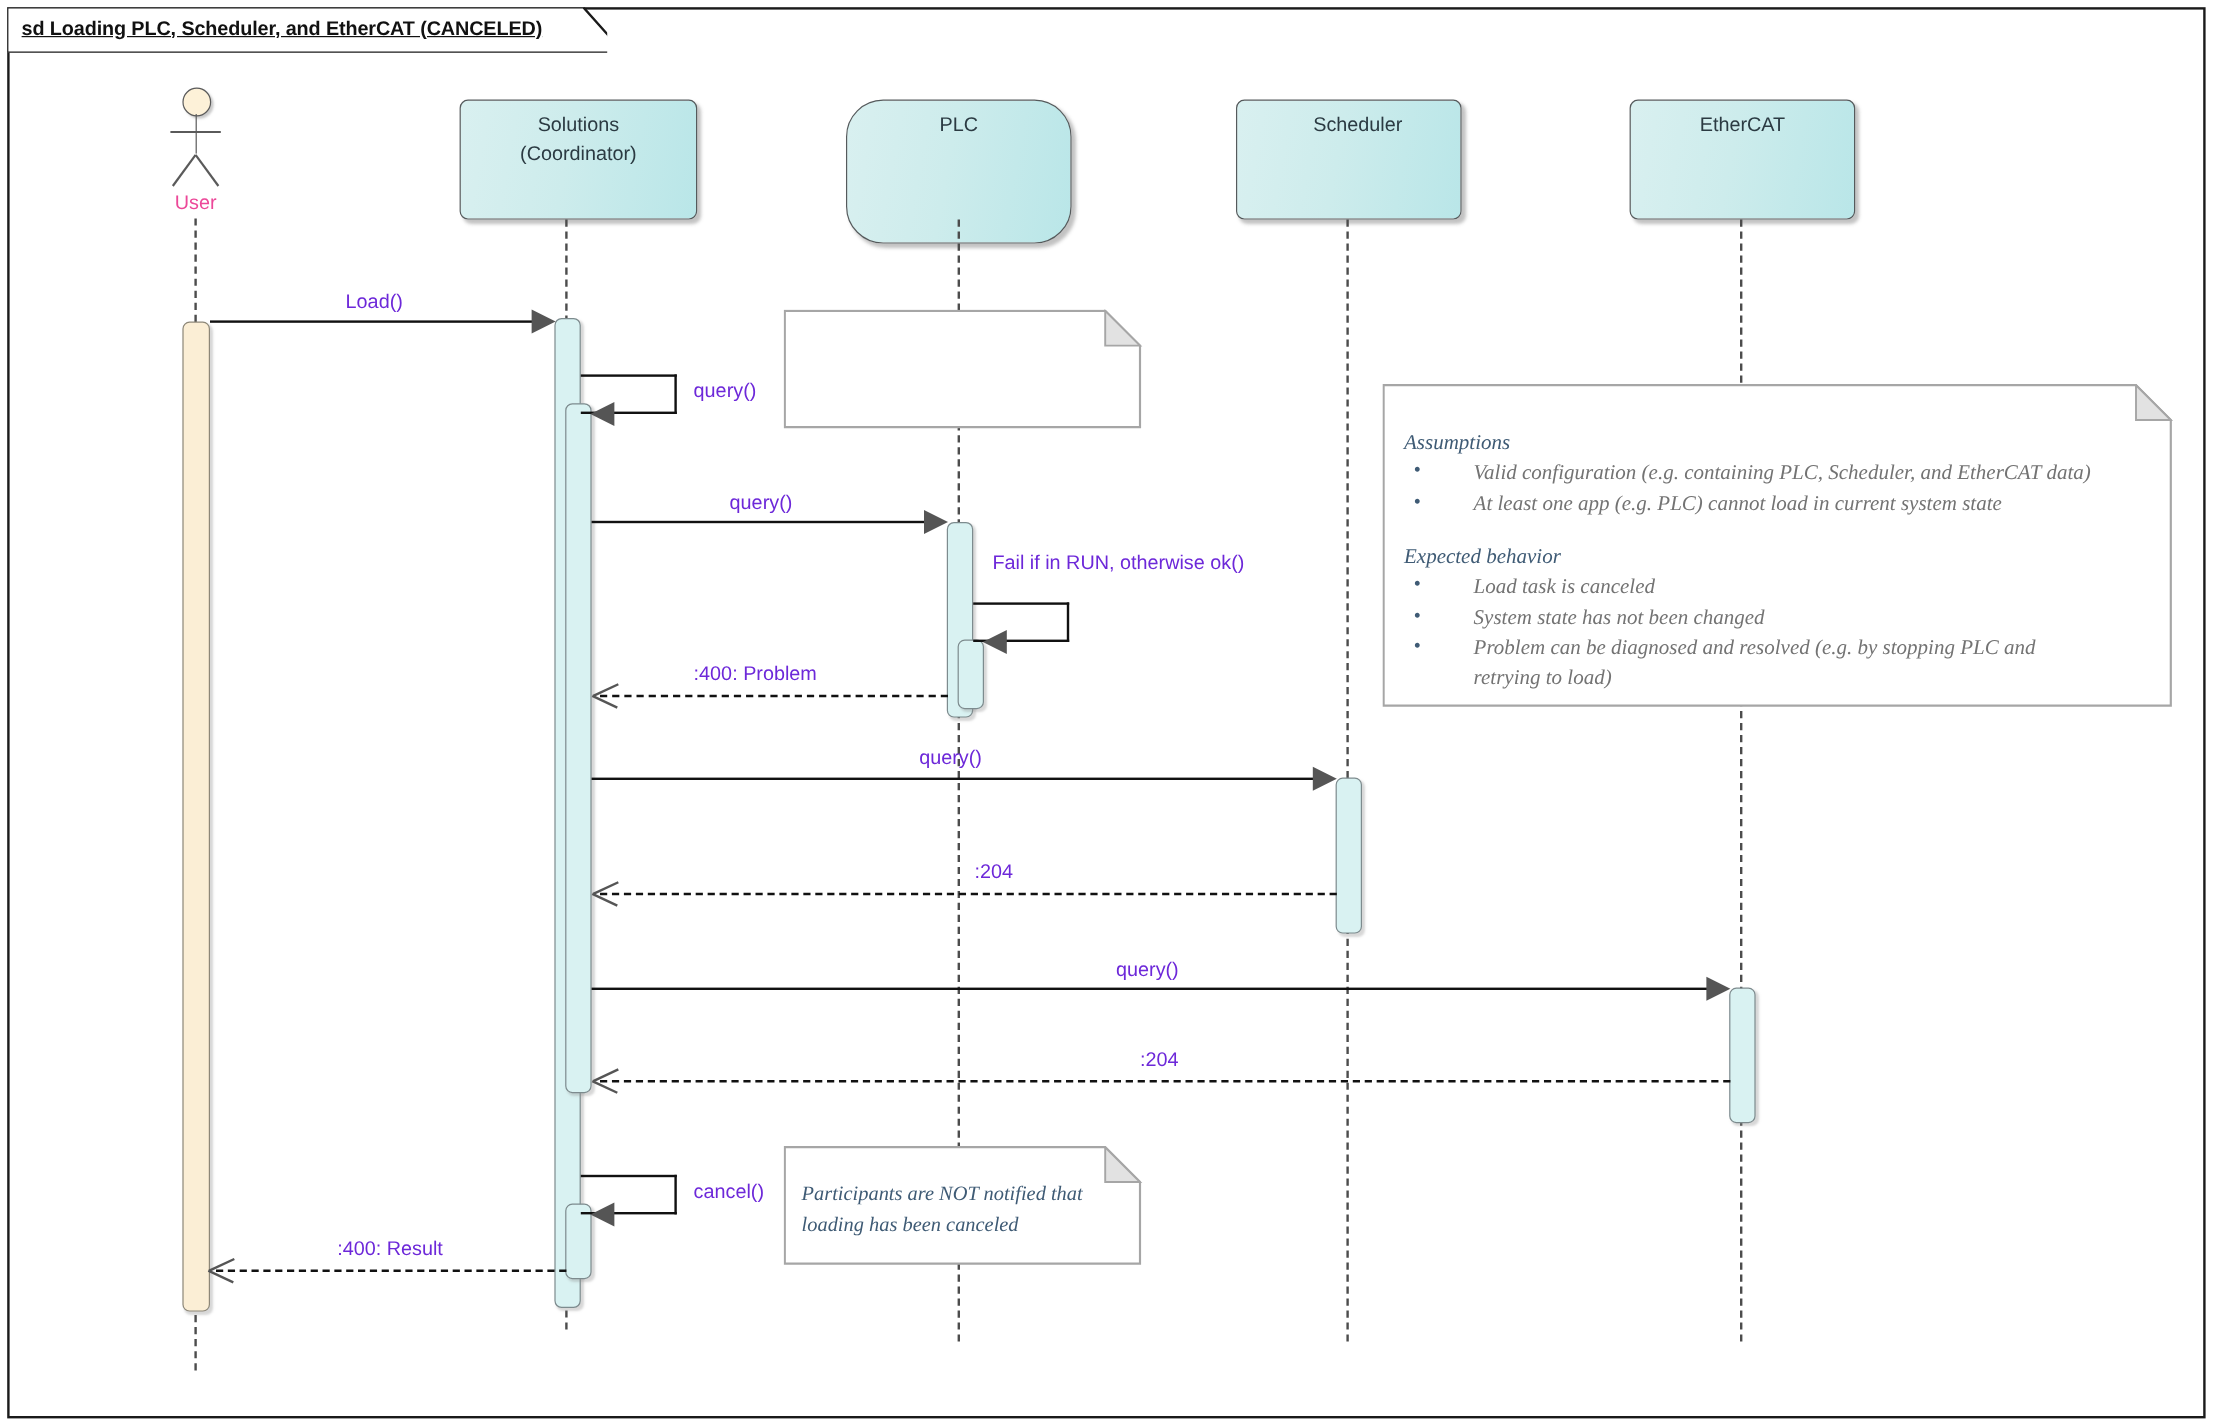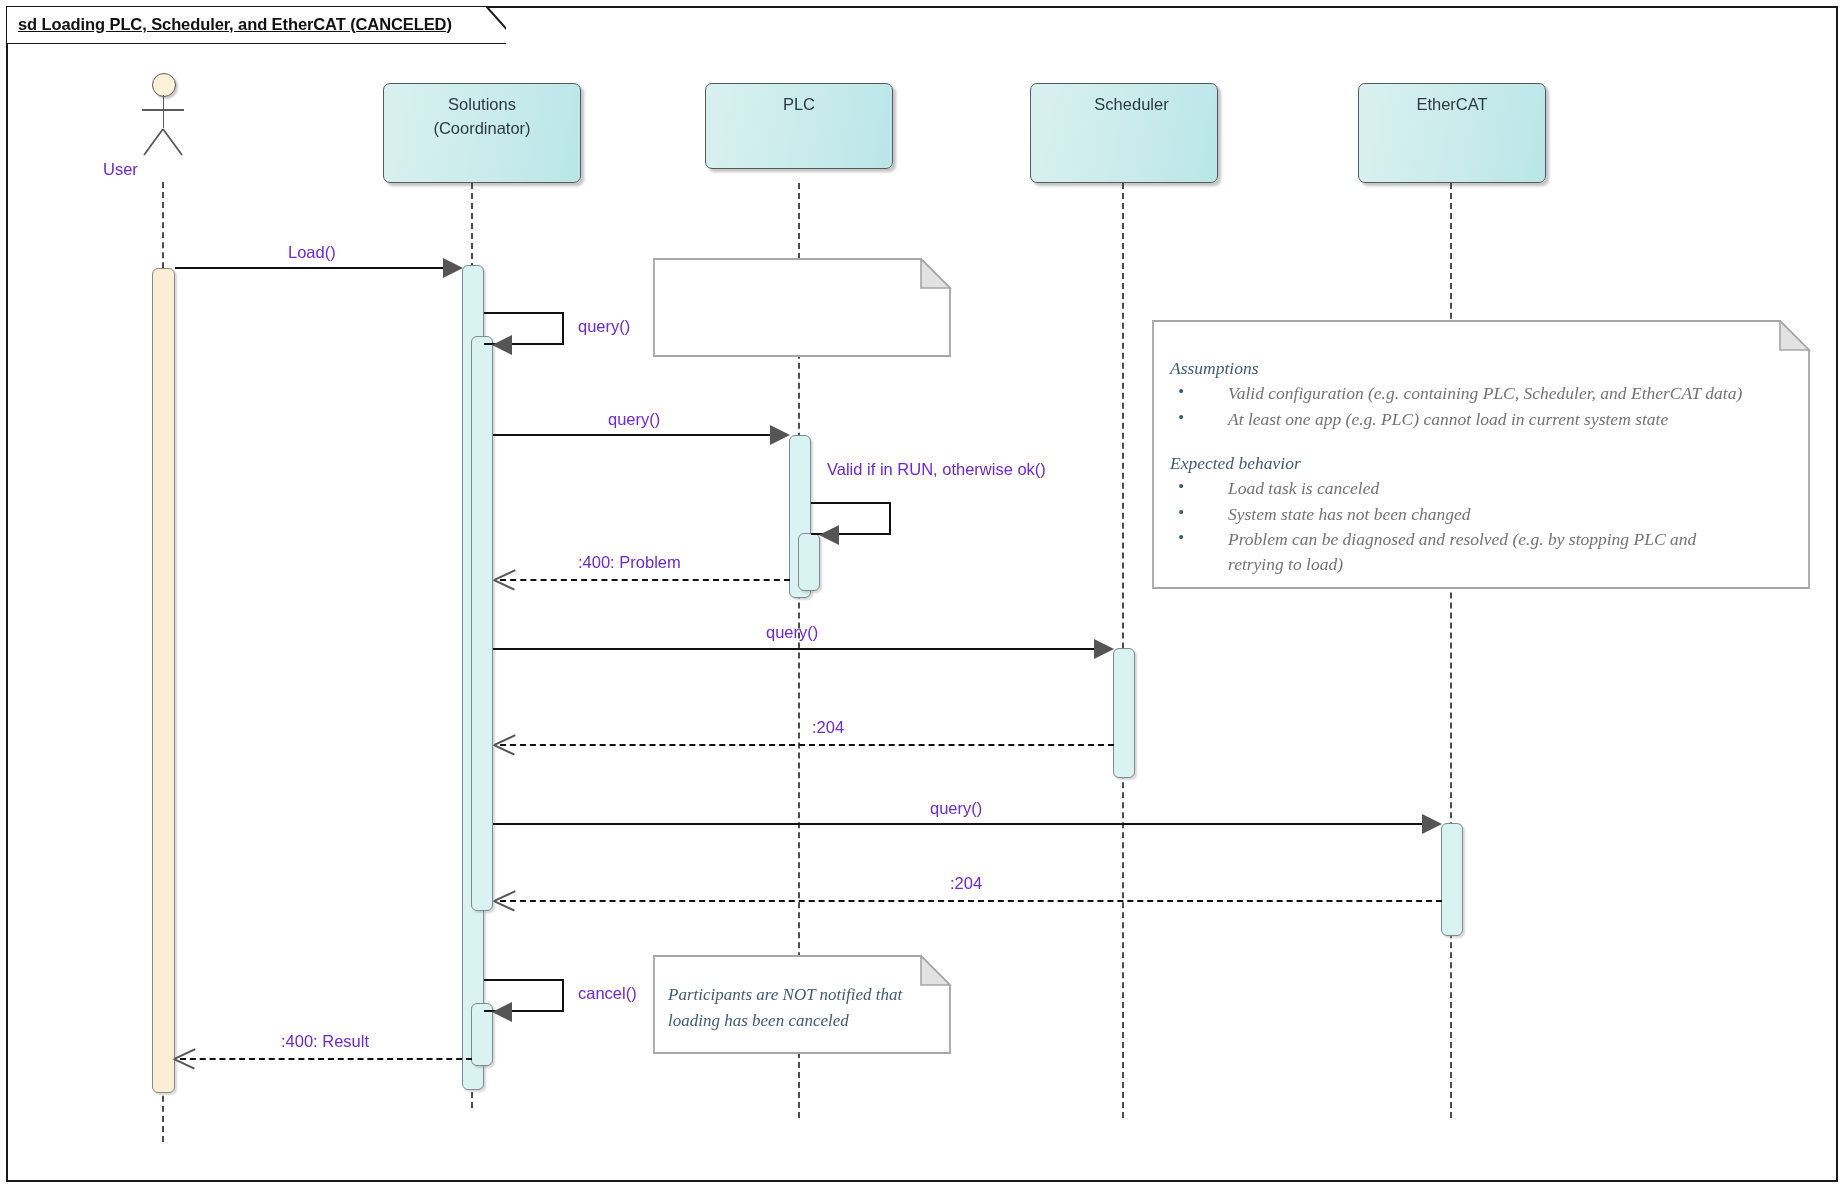--- a/index.html
+++ b/index.html
@@ -90,22 +90,22 @@
     background: #fdf1d8;
     box-shadow: 2px 2px 2px rgba(120,120,120,0.4);
   }
   .actor-line {
     position: absolute;
     border-left: 1.6px solid #5a5a5a;
   }
   .actor-label {
     position: absolute;
     font-size: 16.5px;
-    color: #6d28d9;
-    text-align: left;
+    color: #ec4899;
+    text-align: center;
     width: 120px;
   }
 
   
   .act {
     position: absolute;
     box-sizing: border-box;
     border: 1.4px solid #7d8b8e;
     border-radius: 6px;
     background: #d9f2f2;
@@ -238,21 +238,21 @@
   </svg>
   <div class="actor-label" style="left:103px; top:160px;">User</div>
   <div class="lifeline" style="left:162px; top:182px; height:960px;"></div>
 
   <div class="head" style="left:383px; top:83px; width:198px; height:100px;">
     <span class="head-label">Solutions
 (Coordinator)</span>
   </div>
   <div class="lifeline" style="left:471px; top:183px; height:925px;"></div>
 
-  <div class="head" style="left:705px; top:83px; width:188px; height:86px;">
+  <div class="head" style="left:705px; top:83px; width:188px; height:120px;border-radius:31px;">
     <span class="head-label">PLC</span>
   </div>
   <div class="lifeline" style="left:798px; top:183px; height:935px;"></div>
 
   <div class="head" style="left:1030px; top:83px; width:188px; height:100px;padding-left:15px;">
     <span class="head-label">Scheduler</span>
   </div>
   <div class="lifeline" style="left:1122px; top:183px; height:935px;"></div>
 
   <div class="head" style="left:1358px; top:83px; width:188px; height:100px;">
@@ -283,21 +283,21 @@
   <div class="selfmsg" style="left:484px; top:312px; width:80px; height:33px;"></div>
   <div class="arrow-l" style="left:492px; top:335px;"></div>
   <div class="msg-label" style="left:578px; top:317px;">query()</div>
 
   <div class="msg-line" style="left:493px; top:434px; width:288px;"></div>
   <div class="arrow-r" style="left:770px; top:425px;"></div>
   <div class="msg-label" style="left:608px; top:410px;">query()</div>
 
   <div class="selfmsg" style="left:811px; top:502px; width:80px; height:33px;"></div>
   <div class="arrow-l" style="left:819px; top:525px;"></div>
-  <div class="msg-label" style="left:827px; top:460px;">Valid if in RUN, otherwise ok()</div>
+  <div class="msg-label" style="left:827px; top:460px;">Fail if in RUN, otherwise ok()</div>
 
   <div class="msg-line ret" style="left:500px; top:579px; width:290px;"></div>
   <div class="arrow-open" style="left:494px; top:568px;"></div>
   <div class="msg-label" style="left:578px; top:553px;">:400: Problem</div>
 
   <div class="msg-line" style="left:493px; top:648px; width:612px;"></div>
   <div class="arrow-r" style="left:1094px; top:639px;"></div>
   <div class="msg-label" style="left:766px; top:623px;">query()</div>
 
   <div class="msg-line ret" style="left:500px; top:744px; width:614px;"></div>

